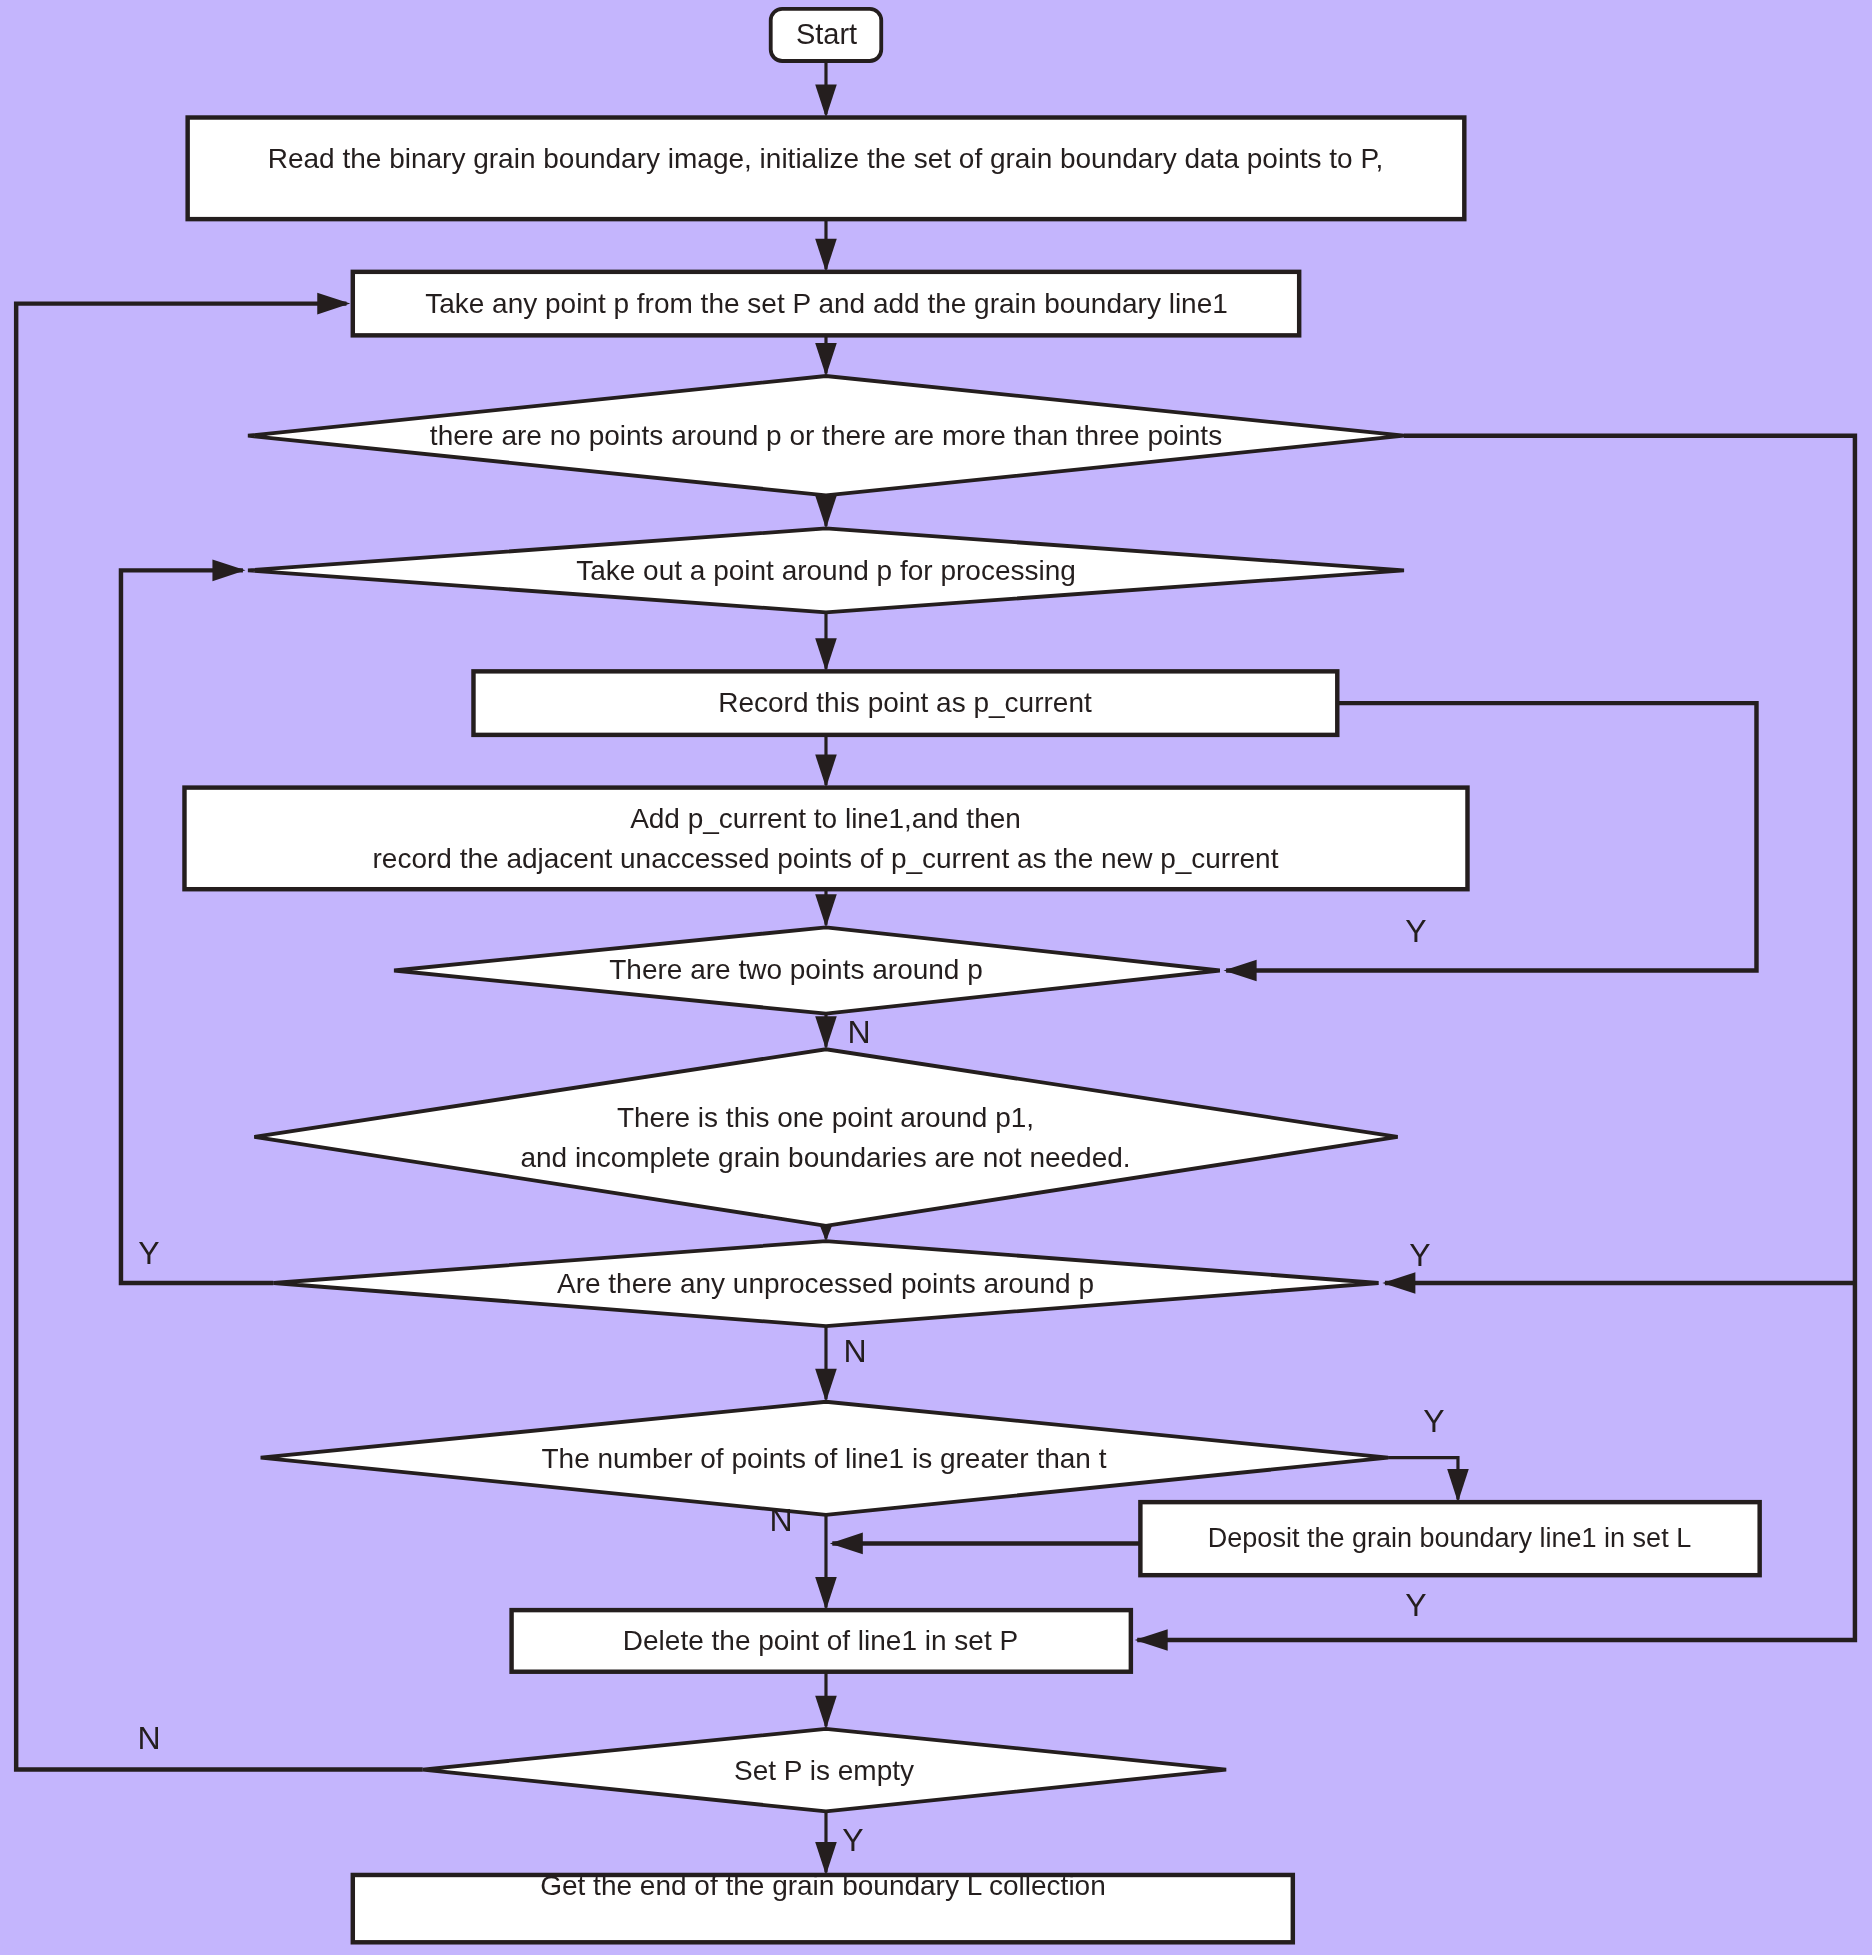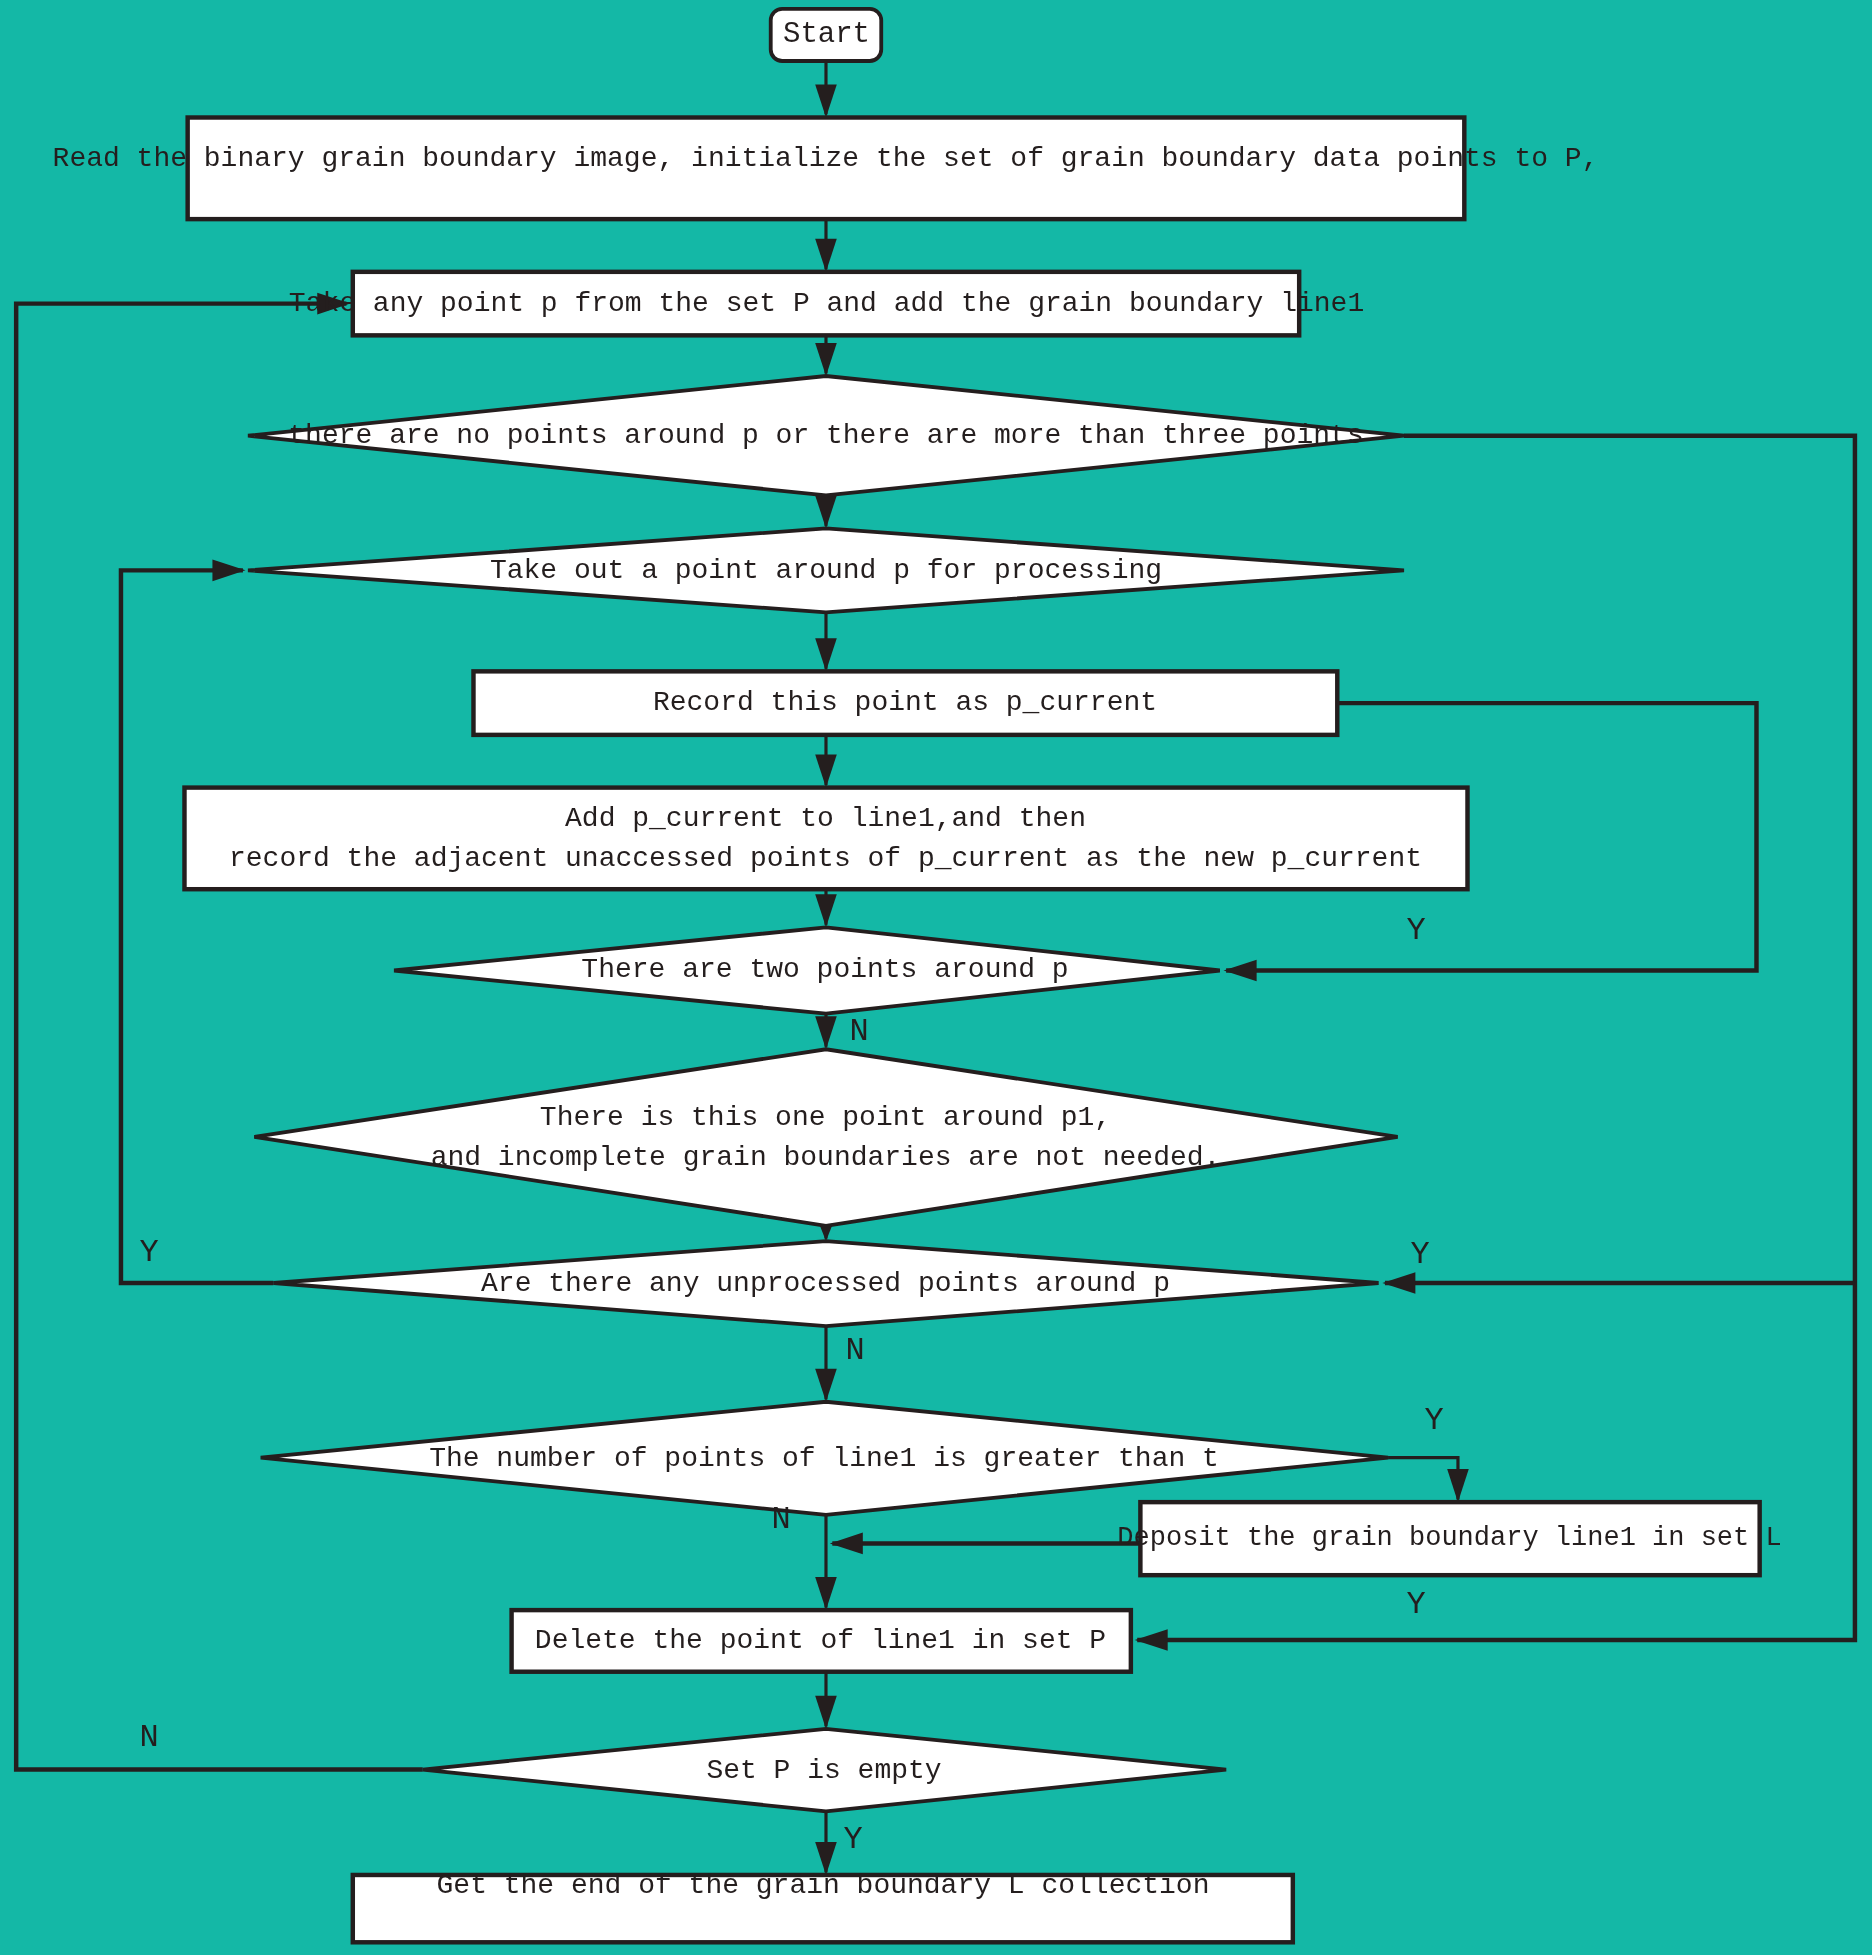--- a/index.html
+++ b/index.html
@@ -1,20 +1,20 @@
 <!DOCTYPE html>
 <html style="font-size:10.2px"><head>
 <meta charset="utf-8">
 <style>
   html,body{margin:0;padding:0;background:#ffffff;}
   #canvas{
     position:relative;
     width:1873px;height:1955px;
-    background:#14b8a6;
-    font-family:Liberation Mono, monospace;
+    background:#c4b5fd;
+    font-family:Liberation Sans, sans-serif;
     color:#241e1e;
   }
   svg{position:absolute;left:0;top:0;}
   .node-text{
     position:absolute;
     display:flex;flex-direction:column;
     align-items:center;justify-content:center;
     text-align:center;
     font-size:28px;line-height:1.42;
     color:#241e1e;
@@ -162,21 +162,21 @@
 
   <div class="node-text" style="left:473px;top:671px;width:864px;height:64px;">
     <div>Record this point as p_current</div>
   </div>
 
   <div class="node-text" style="left:184px;top:788px;width:1283px;height:102px;">
     <div>Add p_current to line1,and then</div>
     <div>record the adjacent unaccessed points of p_current as the new p_current</div>
   </div>
 
-  <div class="node-text" style="left:412px;top:927px;width:826px;height:86px;text-align:center;">
+  <div class="node-text" style="left:383px;top:927px;width:826px;height:86px;text-align:center;">
     <div>There are two points around p</div>
   </div>
 
   <div class="node-text" style="left:254px;top:1049px;width:1143px;height:177px;">
     <div>There is this one point around p1,</div>
     <div>and incomplete grain boundaries are not needed.</div>
   </div>
 
   <div class="node-text" style="left:273px;top:1241px;width:1105px;height:85px;">
     <div>Are there any unprocessed points around p</div>

